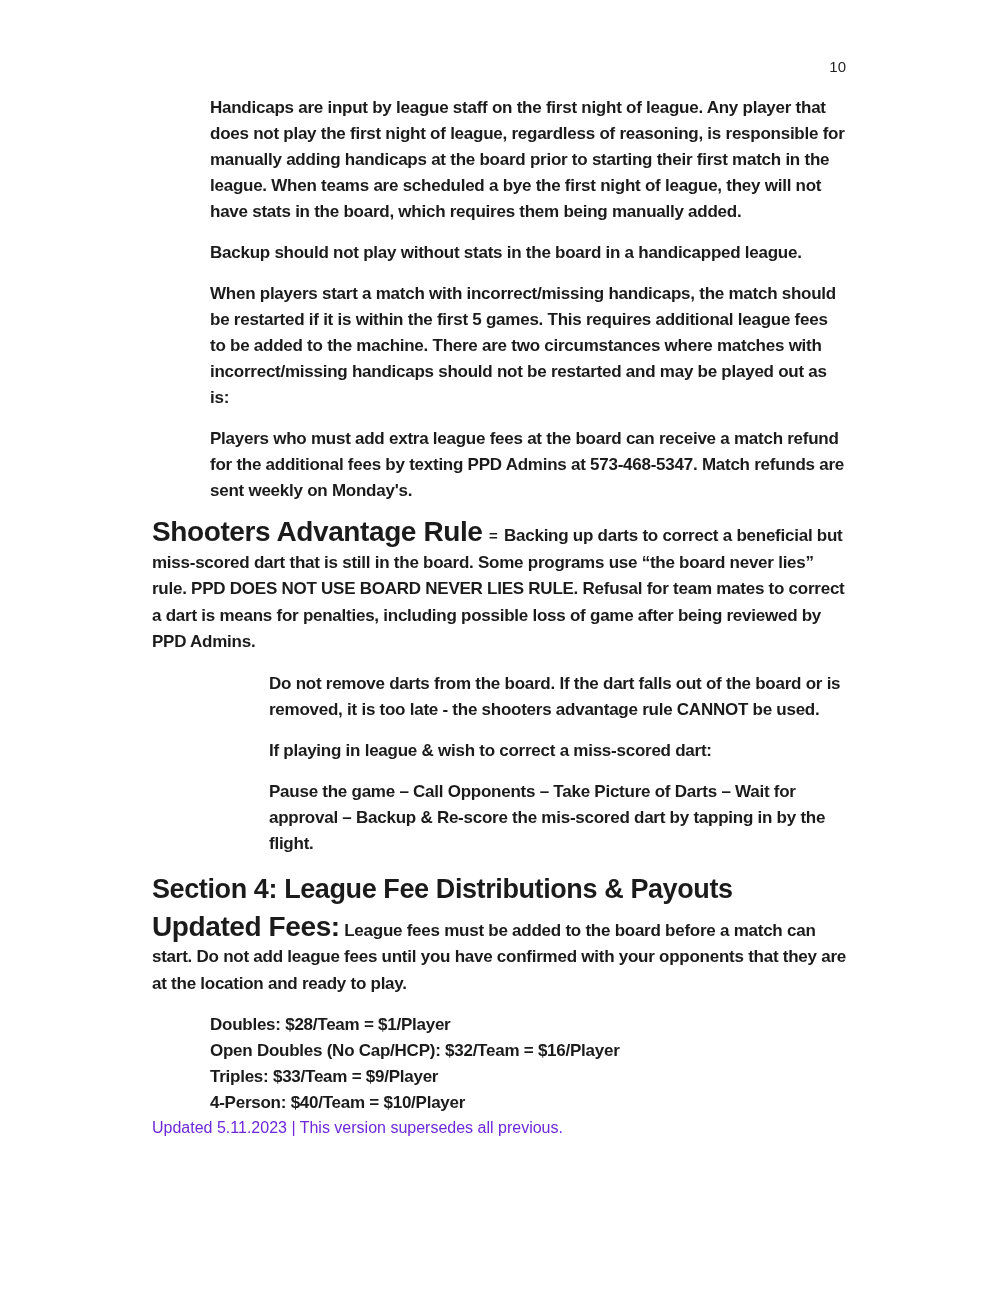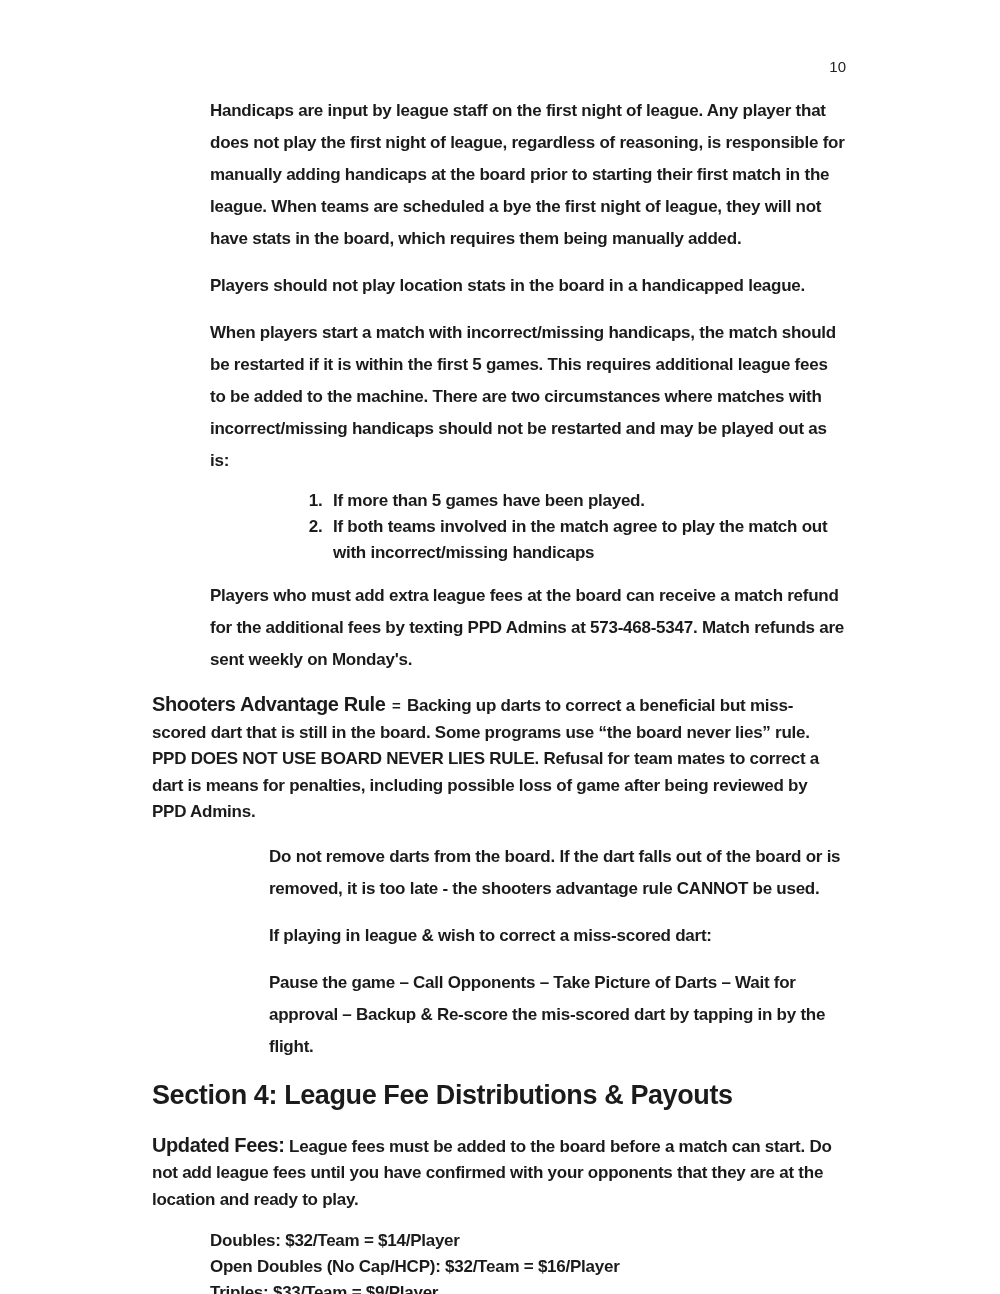--- a/index.html
+++ b/index.html
@@ -20,21 +20,21 @@
     font-size: 15px;
     font-weight: 400;
     color: #222;
     letter-spacing: 0;
   }
   .doc { margin-top: 20px; }
   .para {
     font-size: 17px;
     font-weight: 700;
     letter-spacing: -0.25px;
-    line-height: 32px;
+    line-height: 26px;
     margin-bottom: 15px;
   }
   .indent1 { margin-left: 58px; }
   .indent2 { margin-left: 117px; }
   .indent3 { margin-left: 175px; }
   ol.exceptions {
     margin: -4px 0 14px 147px;
     padding-left: 28px;
     font-size: 17px;
     font-weight: 700;
@@ -43,35 +43,35 @@
   }
   ol.exceptions li { padding-left: 6px; }
   .runin-block {
     margin-bottom: 15px;
     font-size: 17px;
     font-weight: 700;
     letter-spacing: -0.25px;
     line-height: 26.5px;
   }
   .runin-h {
-    font-size: 20px;
+    font-size: 28px;
     font-weight: 700;
     letter-spacing: -0.4px;
   }
   .runin-sep {
     font-size: 15px;
     font-weight: 700;
     padding: 0 2px;
   }
   .h1 {
     font-size: 27px;
     font-weight: 700;
     letter-spacing: -0.4px;
     line-height: 34px;
-    margin-bottom: 20px;
+    margin-bottom: 8px;
   }
   .shooters { margin-top: 4px; }
   .fees {
     margin-left: 58px;
     font-size: 17px;
     font-weight: 700;
     letter-spacing: -0.25px;
     line-height: 26px;
     margin-bottom: 2px;
   }
@@ -87,49 +87,45 @@
 <body>
 
 <div class="page">
 
   <div class="pageno">10</div>
 
   <div class="doc">
 
     <p class="para indent1">Handicaps are input by league staff on the first night of league. Any player that does not play the first night of league, regardless of reasoning, is responsible for manually adding handicaps at the board prior to starting their first match in the league. When teams are scheduled a bye the first night of league, they will not have stats in the board, which requires them being manually added.</p>
 
-    <p class="para indent1">Players should not play location stats in the board in a handicapped league.</p>
+    <p class="para indent1">Backup should not play without stats in the board in a handicapped league.</p>
 
     <p class="para indent1">When players start a match with incorrect/missing handicaps, the match should be restarted if it is within the first 5 games. This requires additional league fees to be added to the machine. There are two circumstances where matches with incorrect/missing handicaps should not be restarted and may be played out as is:</p>
 
-    <ol class="exceptions">
-      <li>If more than 5 games have been played.</li>
-      <li>If both teams involved in the match agree to play the match out with incorrect/missing handicaps</li>
-    </ol>
 
     <p class="para indent1">Players who must add extra league fees at the board can receive a match refund for the additional fees by texting PPD Admins at 573-468-5347. Match refunds are sent weekly on Monday's.</p>
 
     <p class="runin-block shooters"><span class="runin-h">Shooters Advantage Rule</span>
       <span class="runin-sep">=</span>
       <span>Backing up darts to correct a beneficial but miss-scored dart that is still in the board. Some programs use “the board never lies” rule. PPD DOES NOT USE BOARD NEVER LIES RULE. Refusal for team mates to correct a dart is means for penalties, including possible loss of game after being reviewed by PPD Admins.</span></p>
 
     <p class="para indent2">Do not remove darts from the board. If the dart falls out of the board or is removed, it is too late - the shooters advantage rule CANNOT be used.</p>
 
     <p class="para indent2">If playing in league &amp; wish to correct a miss-scored dart:</p>
 
     <p class="para indent2">Pause the game – Call Opponents – Take Picture of Darts – Wait for approval – Backup &amp; Re-score the mis-scored dart by tapping in by the flight.</p>
 
 
     <h1 class="h1">Section 4: League Fee Distributions &amp; Payouts</h1>
 
     <p class="runin-block"><span class="runin-h">Updated Fees:</span>
       <span>League fees must be added to the board before a match can start. Do not add league fees until you have confirmed with your opponents that they are at the location and ready to play.</span></p>
 
     <div class="fees">
-      <div>Doubles: $32/Team = $14/Player</div>
+      <div>Doubles: $28/Team = $1/Player</div>
       <div>Open Doubles (No Cap/HCP): $32/Team = $16/Player</div>
       <div>Triples: $33/Team = $9/Player</div>
       <div>4-Person: $40/Team = $10/Player</div>
     </div>
 
     <div class="footer">Updated 5.11.2023 | This version supersedes all previous.</div>
 
   </div>
 </div>
 

